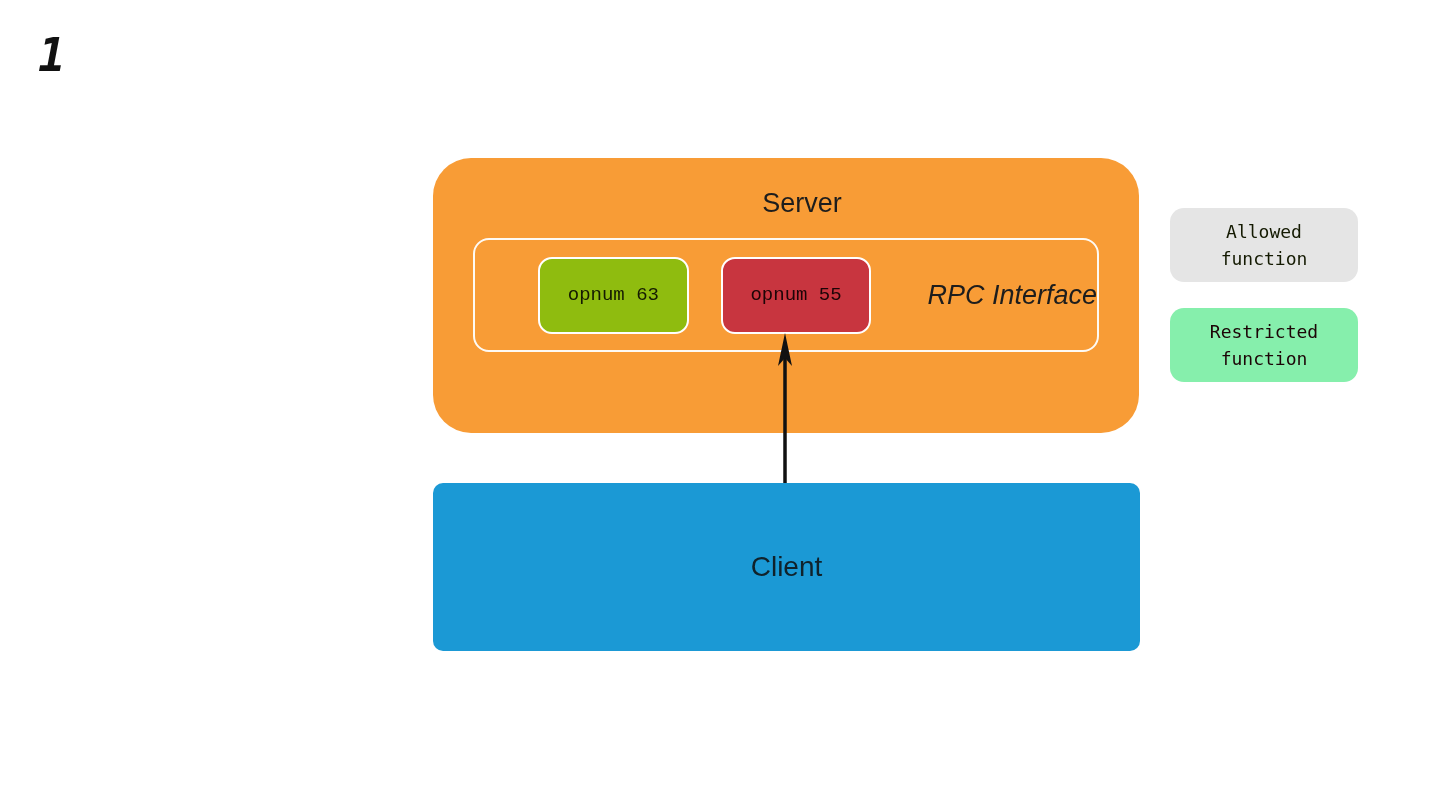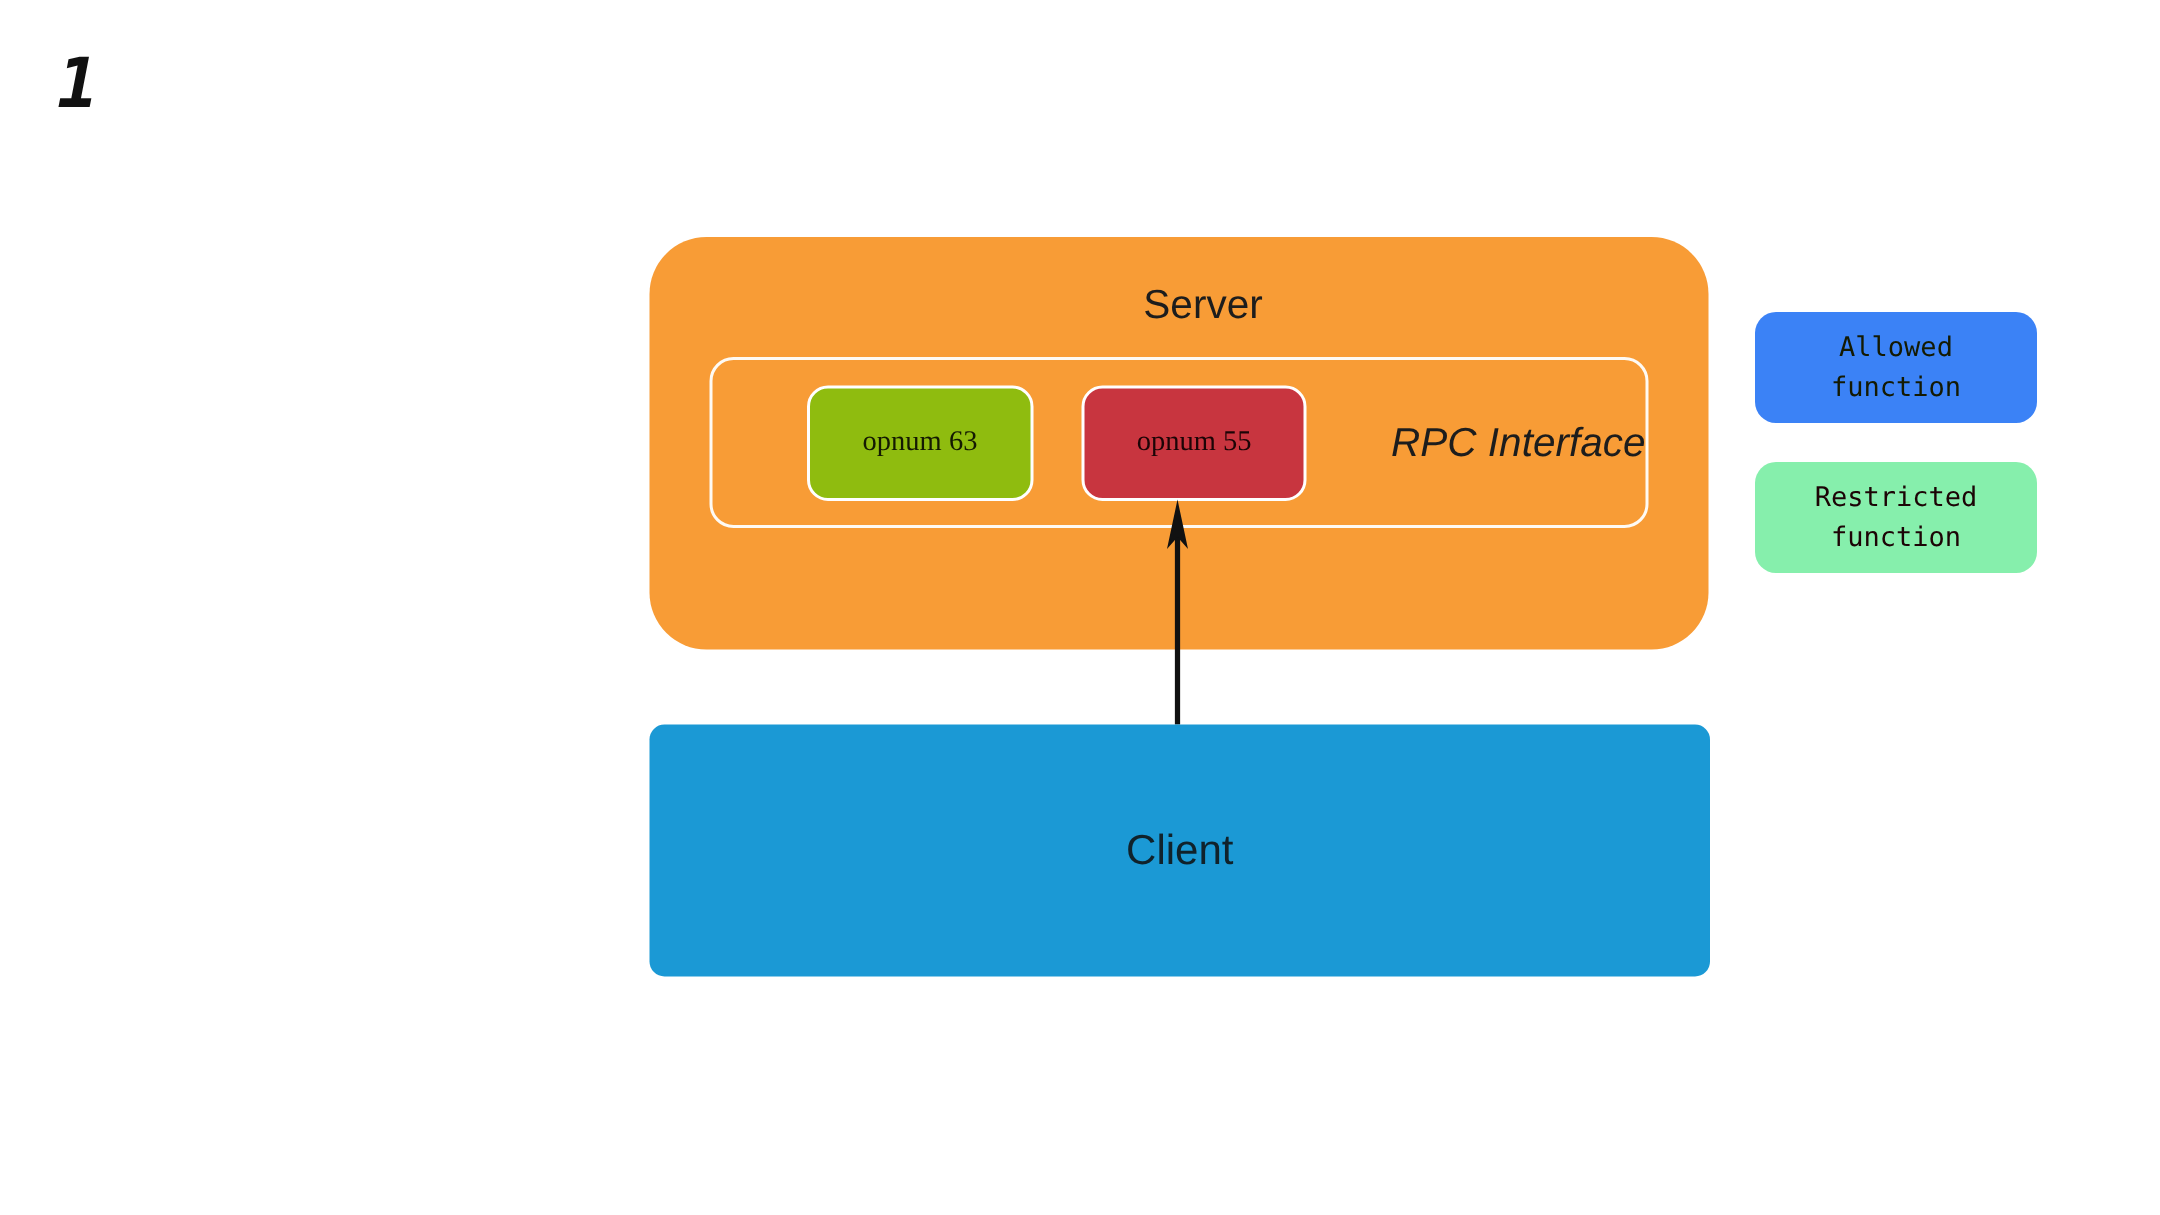--- a/index.html
+++ b/index.html
@@ -57,21 +57,21 @@
     padding-left: 63px;
   }
   .opnum-box {
     width: 171px;
     height: 77px;
     border: 2px solid #ffffff;
     border-radius: 14px;
     display: flex;
     align-items: center;
     justify-content: center;
-    font-family: Liberation Serif, serif;
+    font-family: Liberation Mono, monospace;
     font-size: 19px;
     color: #141a02;
   }
   .opnum-box + .opnum-box { margin-left: 32px; color: #1c0406; }
   .rpc-label {
     margin-left: 56px;
     font-size: 27px;
     color: #1d1d1d;
     white-space: nowrap;
     font-style: italic;
@@ -138,19 +138,19 @@
   </div>
 
   <svg class="arrow-svg" viewBox="0 0 30 156">
     <line x1="15" y1="153" x2="15" y2="22"></line>
     <polygon points="15,3 8,36 15,28 22,36"></polygon>
   </svg>
 
   <div class="client-box" style="background-color: rgb(27, 153, 213);">Client</div>
 
   <div class="legend">
-    <div class="legend-item" style="background-color: #3b82f6;">Allowed
+    <div class="legend-item" style="background-color: #e5e5e5;">Allowed
 function</div>
     <div class="legend-item" style="background-color: #86efac;">Restricted
 function</div>
   </div>
 
 </div>
 
 </body></html>

